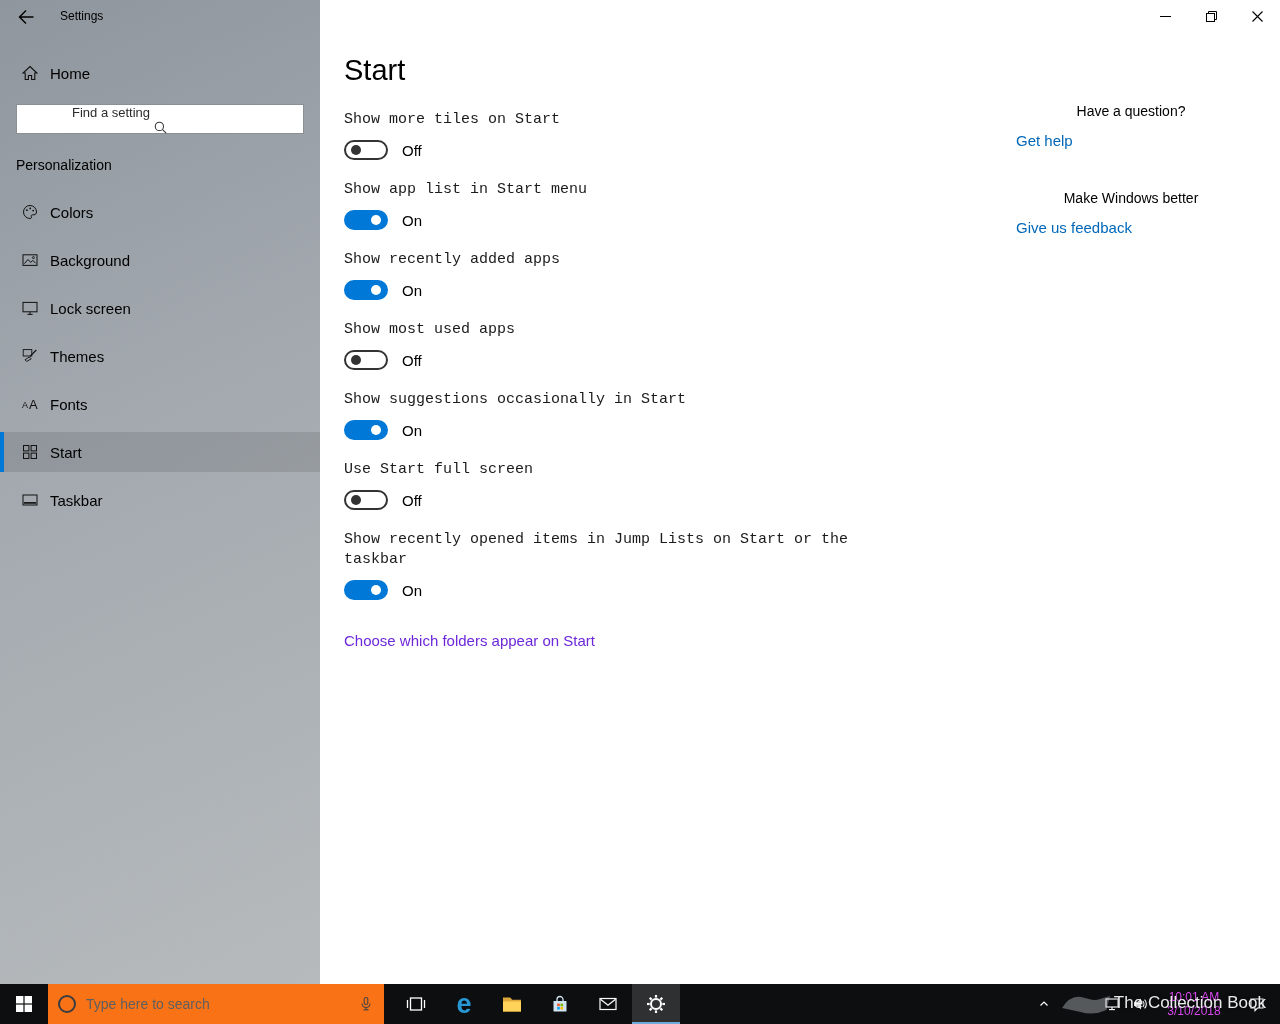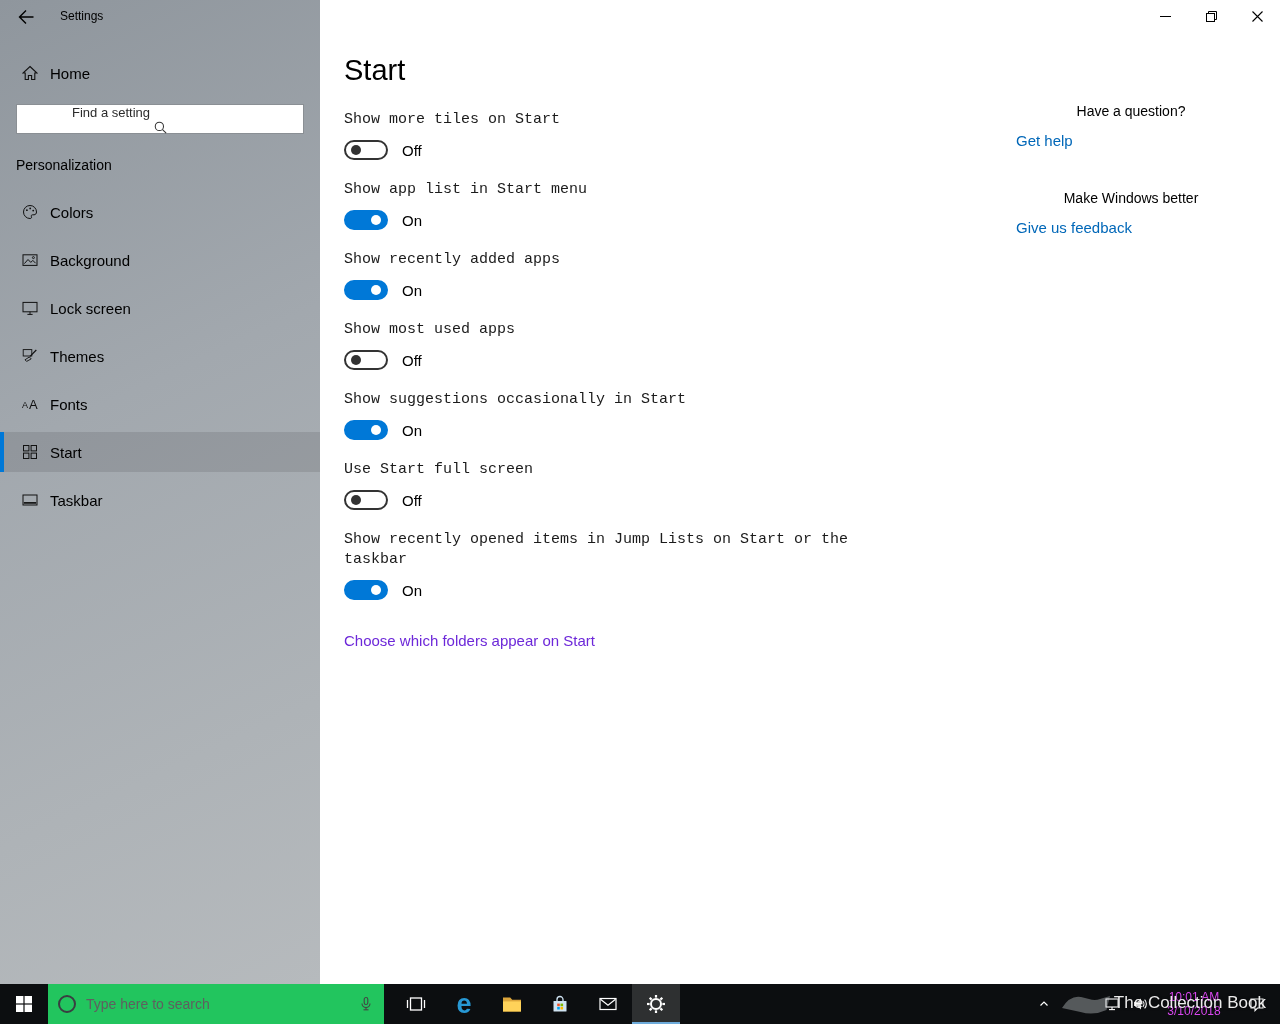--- a/index.html
+++ b/index.html
@@ -55,21 +55,21 @@
   
   .help-col{position:absolute;left:1016px;top:103px;width:230px;}
   .help-title{font-size:14px;color:#000;margin-bottom:13px;text-align:center;}
   .help-link{font-size:15px;color:#0067b8;cursor:pointer;display:inline-block;}
   .help-gap{height:40px;}
 
   
   .taskbar{position:absolute;left:0;top:984px;width:1280px;height:40px;background:#0c0e10;
     display:flex;align-items:stretch;}
   .tb-start{width:48px;display:flex;align-items:center;justify-content:center;cursor:pointer;}
-  .tb-search{width:336px;background:#22c55e;display:flex;align-items:center;padding:0 10px;cursor:text;}
+  .tb-search{width:336px;background:#f97316;display:flex;align-items:center;padding:0 10px;cursor:text;}
   .cortana-ring{width:18px;height:18px;border:2px solid #3a3d41;border-radius:50%;flex:0 0 auto;}
   .tb-search input{flex:1;border:none;outline:none;background:transparent;margin-left:10px;
     font-size:14px;color:#444;font-family:"Liberation Sans",sans-serif;}
   .tb-search input::placeholder{color:#5f5f5f;opacity:1;}
   .tb-btn{width:48px;display:flex;align-items:center;justify-content:center;cursor:pointer;}
   .tb-btn.first{margin-left:8px;}
   .tb-btn.active{background:rgba(255,255,255,0.14);box-shadow:inset 0 -2px 0 rgba(118,185,237,.9);}
   .edge-e{font-size:27px;font-weight:bold;color:#2798d4;line-height:1;}
   .tray{margin-left:auto;display:flex;align-items:center;height:100%;}
   .tray-btn{height:100%;display:flex;align-items:center;justify-content:center;cursor:pointer;}

